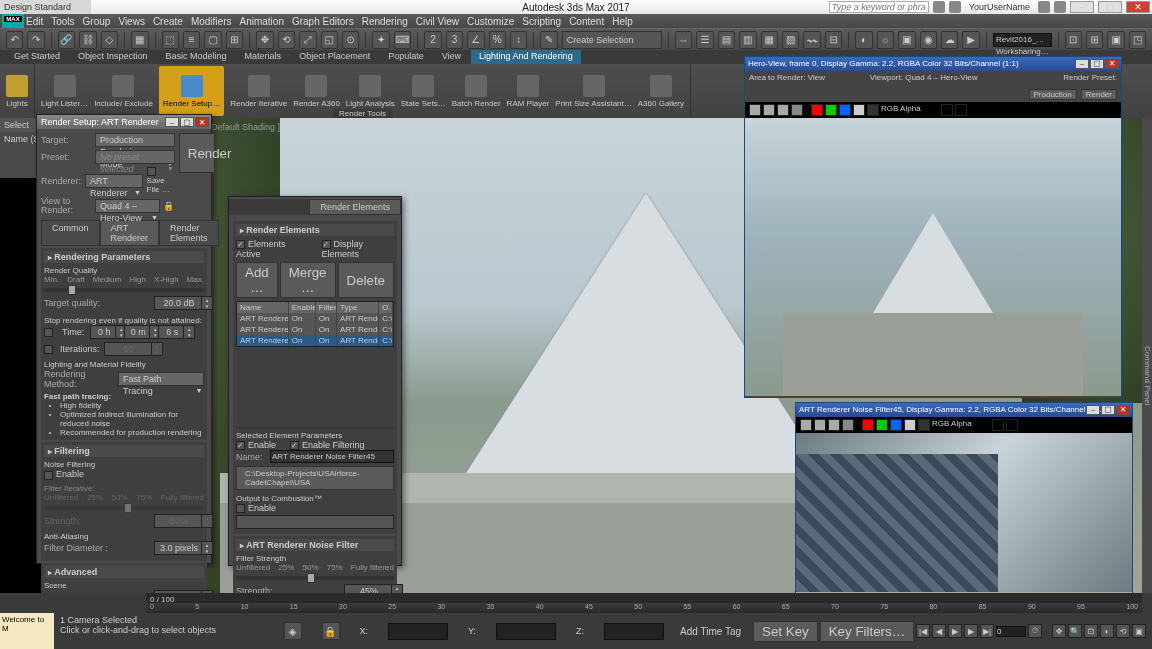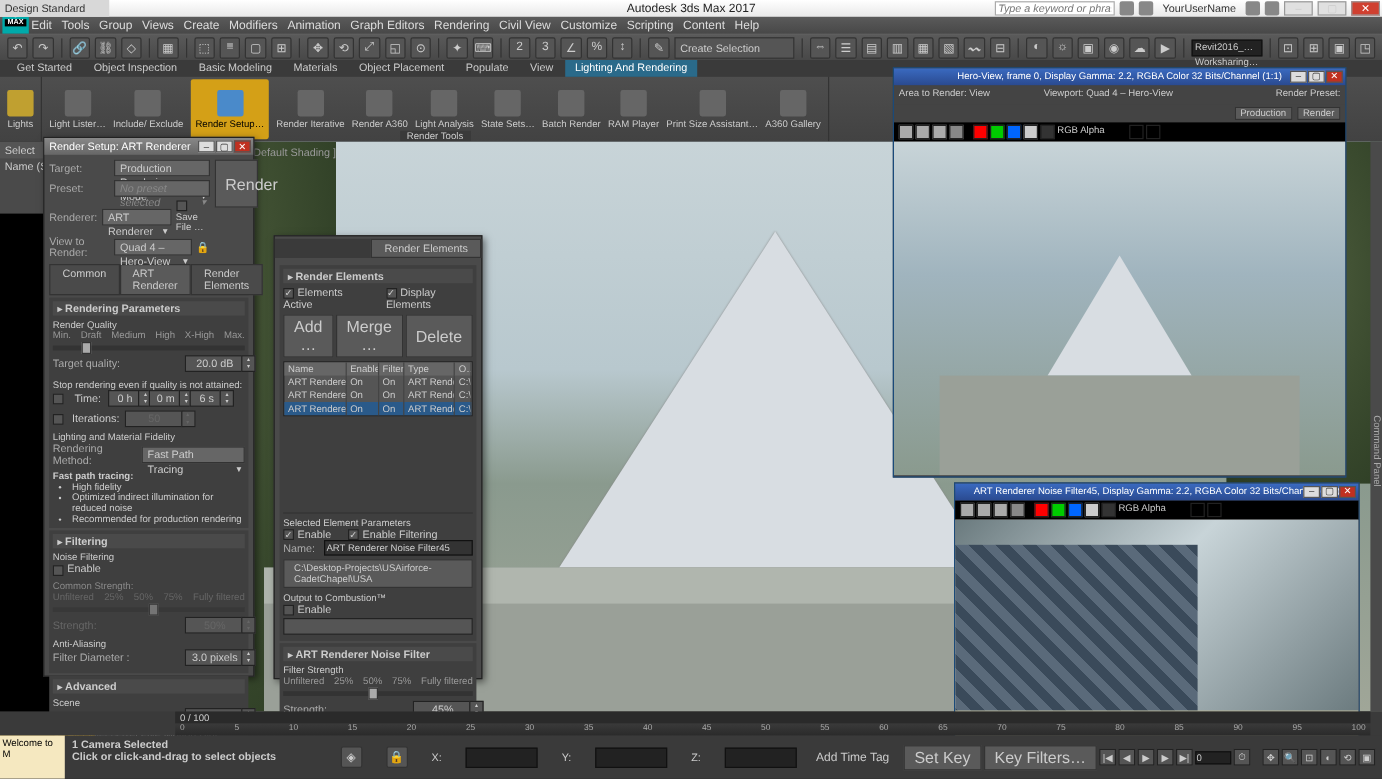--- a/index.html
+++ b/index.html
@@ -97,41 +97,41 @@
 
 
 .retable { background: #555; border: 1px solid #222; }
 .retable .hrow { display: flex; background: #666; font-size: 8px; }
 .retable .hrow span, .retable .drow span { padding: 1px 3px; border-right: 1px solid #444; overflow: hidden; white-space: nowrap; }
 .retable .drow { display: flex; font-size: 8px; }
 .retable .drow.sel { background: #2a5a8a; }
 
 
 .fbwin { position: absolute; background: #444; border: 1px solid #1a4a7a; }
-.fb-tb { height: 14px; background: linear-gradient(#3a6ac0, #2a4a90); color: #fff; font-size: 8px; padding: 0 3px; position: relative; line-height: 14px; text-align: center; }
+.fb-tb { height: 14px; background: linear-gradient(#3a6ac0, #2a4a90); color: #fff; font-size: 8px; padding: 0 3px; position: relative; line-height: 14px; }
 .fb-tb .wctl { position: absolute; right: 2px; top: 2px; display: flex; gap: 1px; }
 .fb-tb .wctl span { width: 14px; height: 10px; background: #ddd; border: 1px solid #555; font-size: 8px; display: flex; align-items: center; justify-content: center; color: #333; }
 .fb-tb .wctl .cls { background: #c03020; color: #fff; }
 .fb-meta { background: #444; padding: 2px 4px; font-size: 8px; display: flex; gap: 12px; }
 .fb-icons { background: #000000; padding: 2px 4px; display: flex; gap: 2px; align-items: center; }
 .fb-icons .ib { width: 12px; height: 12px; border: 1px solid #222; }
 .fb-body { background: #888; position: relative; overflow: hidden; }
 
 
 .timeline { position: absolute; bottom: 36px; left: 0; right: 0; height: 20px; background: #3a3a3a; }
 .timeline .slider-track { position: absolute; left: 146px; right: 10px; top: 0; height: 10px; background: #2a2a2a; }
 .timeline .slider-track .lbl { font-size: 8px; padding: 0 4px; }
 .timeline .ticks { position: absolute; left: 146px; right: 10px; top: 10px; height: 10px; background: linear-gradient(#3a3a3a, #2a2a2a); display: flex; justify-content: space-between; font-size: 7px; color: #aaa; padding: 0 4px; }
 
 .dsfoot { position: absolute; left: 0; bottom: 20px; width: 112px; height: 16px; background: #555; }
 .dsfoot span { display: inline-block; background: #d4a017; color: #000; font-size: 9px; padding: 2px 6px; }
 
 .status { position: absolute; bottom: 0; left: 0; right: 0; height: 36px; background: #3a3a3a; display: flex; }
 .status .msg { width: 54px; background: #f5e8c0; color: #000; font-size: 8px; padding: 2px; }
-.status .info { flex: 1; padding: 2px 6px; font-size: 9px; color: #ccc; font-weight: bold; }
+.status .info { flex: 1; padding: 2px 6px; font-size: 9px; color: #ccc; }
 .status .coords { display: flex; gap: 20px; padding: 2px 10px; font-size: 9px; align-items: center; }
 .status .ctrls { display: flex; gap: 2px; padding: 2px 6px; align-items: center; }
 .status .playbtn { width: 14px; height: 14px; background: #555; border: 1px solid #222; display: flex; align-items: center; justify-content: center; font-size: 8px; }
 
 
 .fbphoto { position: absolute; inset: 0; background: linear-gradient(to bottom, #c8d4d8 0%, #a0b4be 40%, #8a9a8e 100%); }
 .fbphoto .spire { position: absolute; bottom: 30%; left: 50%; transform: translateX(-50%); width: 0; height: 0; border-left: 60px solid transparent; border-right: 60px solid transparent; border-bottom: 100px solid #d8dde2; }
 .fbphoto .base { position: absolute; bottom: 0; left: 10%; right: 10%; height: 30%; background: #9aa098; }
 .fbphoto2 { position: absolute; inset: 0; background: linear-gradient(135deg, #6a7a7e 0%, #c8d4d8 40%, #5a6a6e 100%); }
 .fbphoto2 .facade { position: absolute; left: 0; top: 10%; width: 60%; height: 80%; background: repeating-linear-gradient(45deg, #3a4a5a 0 8px, #5a6a7a 8px 16px); }
@@ -404,21 +404,21 @@
         <li>High fidelity</li>
         <li>Optimized indirect illumination for reduced noise</li>
         <li>Recommended for production rendering</li>
       </ul>
     </div>
 
     <div class="section">
       <div class="sect-hdr">Filtering</div>
       <div style="font-size:8px">Noise Filtering</div>
       <div><span class="chk"></span><span>Enable</span></div>
-      <div style="font-size:8px;color:#888;margin-top:4px">Common Strength:</div>
+      <div style="font-size:8px;color:#888;margin-top:4px">Filter Iterative:</div>
       <div class="scale" style="color:#666">
         <span>Unfiltered</span>
           <span>25%</span>
           <span>50%</span>
           <span>75%</span>
           <span>Fully filtered</span>
       </div>
       <div class="slider" style="opacity:.5">
           <div class="thumb" style="left:50%"></div>
         </div>

